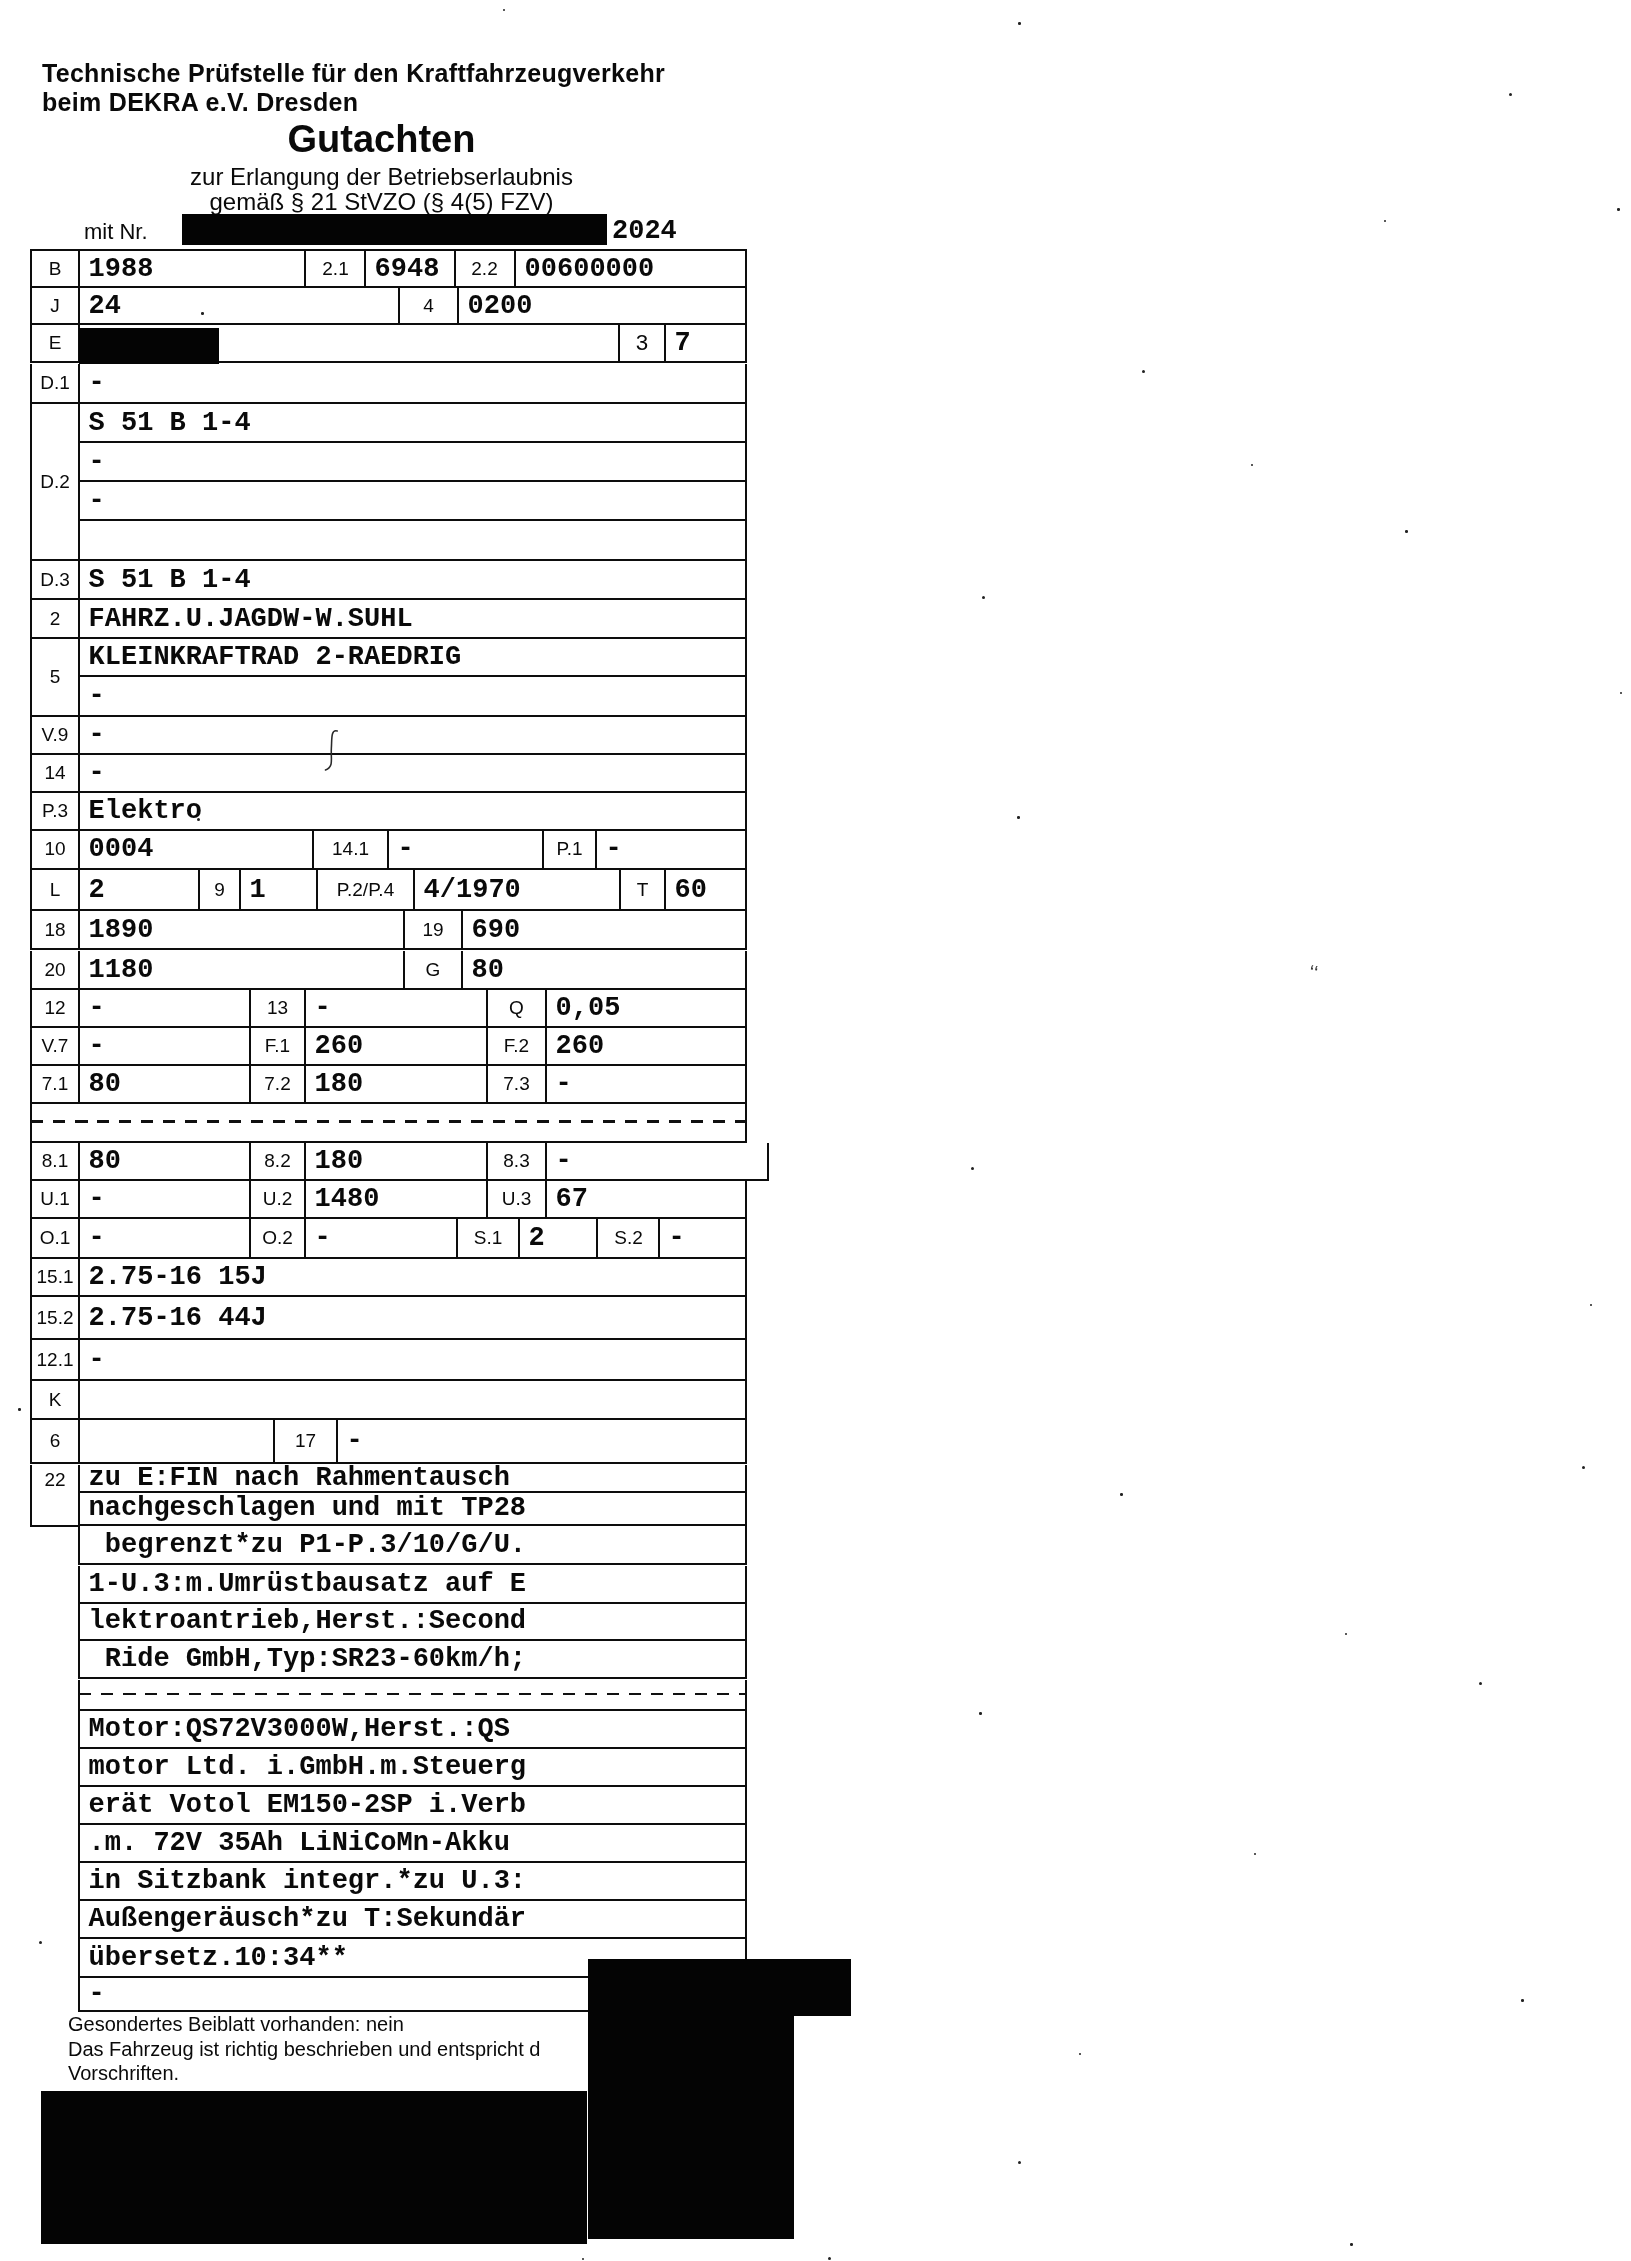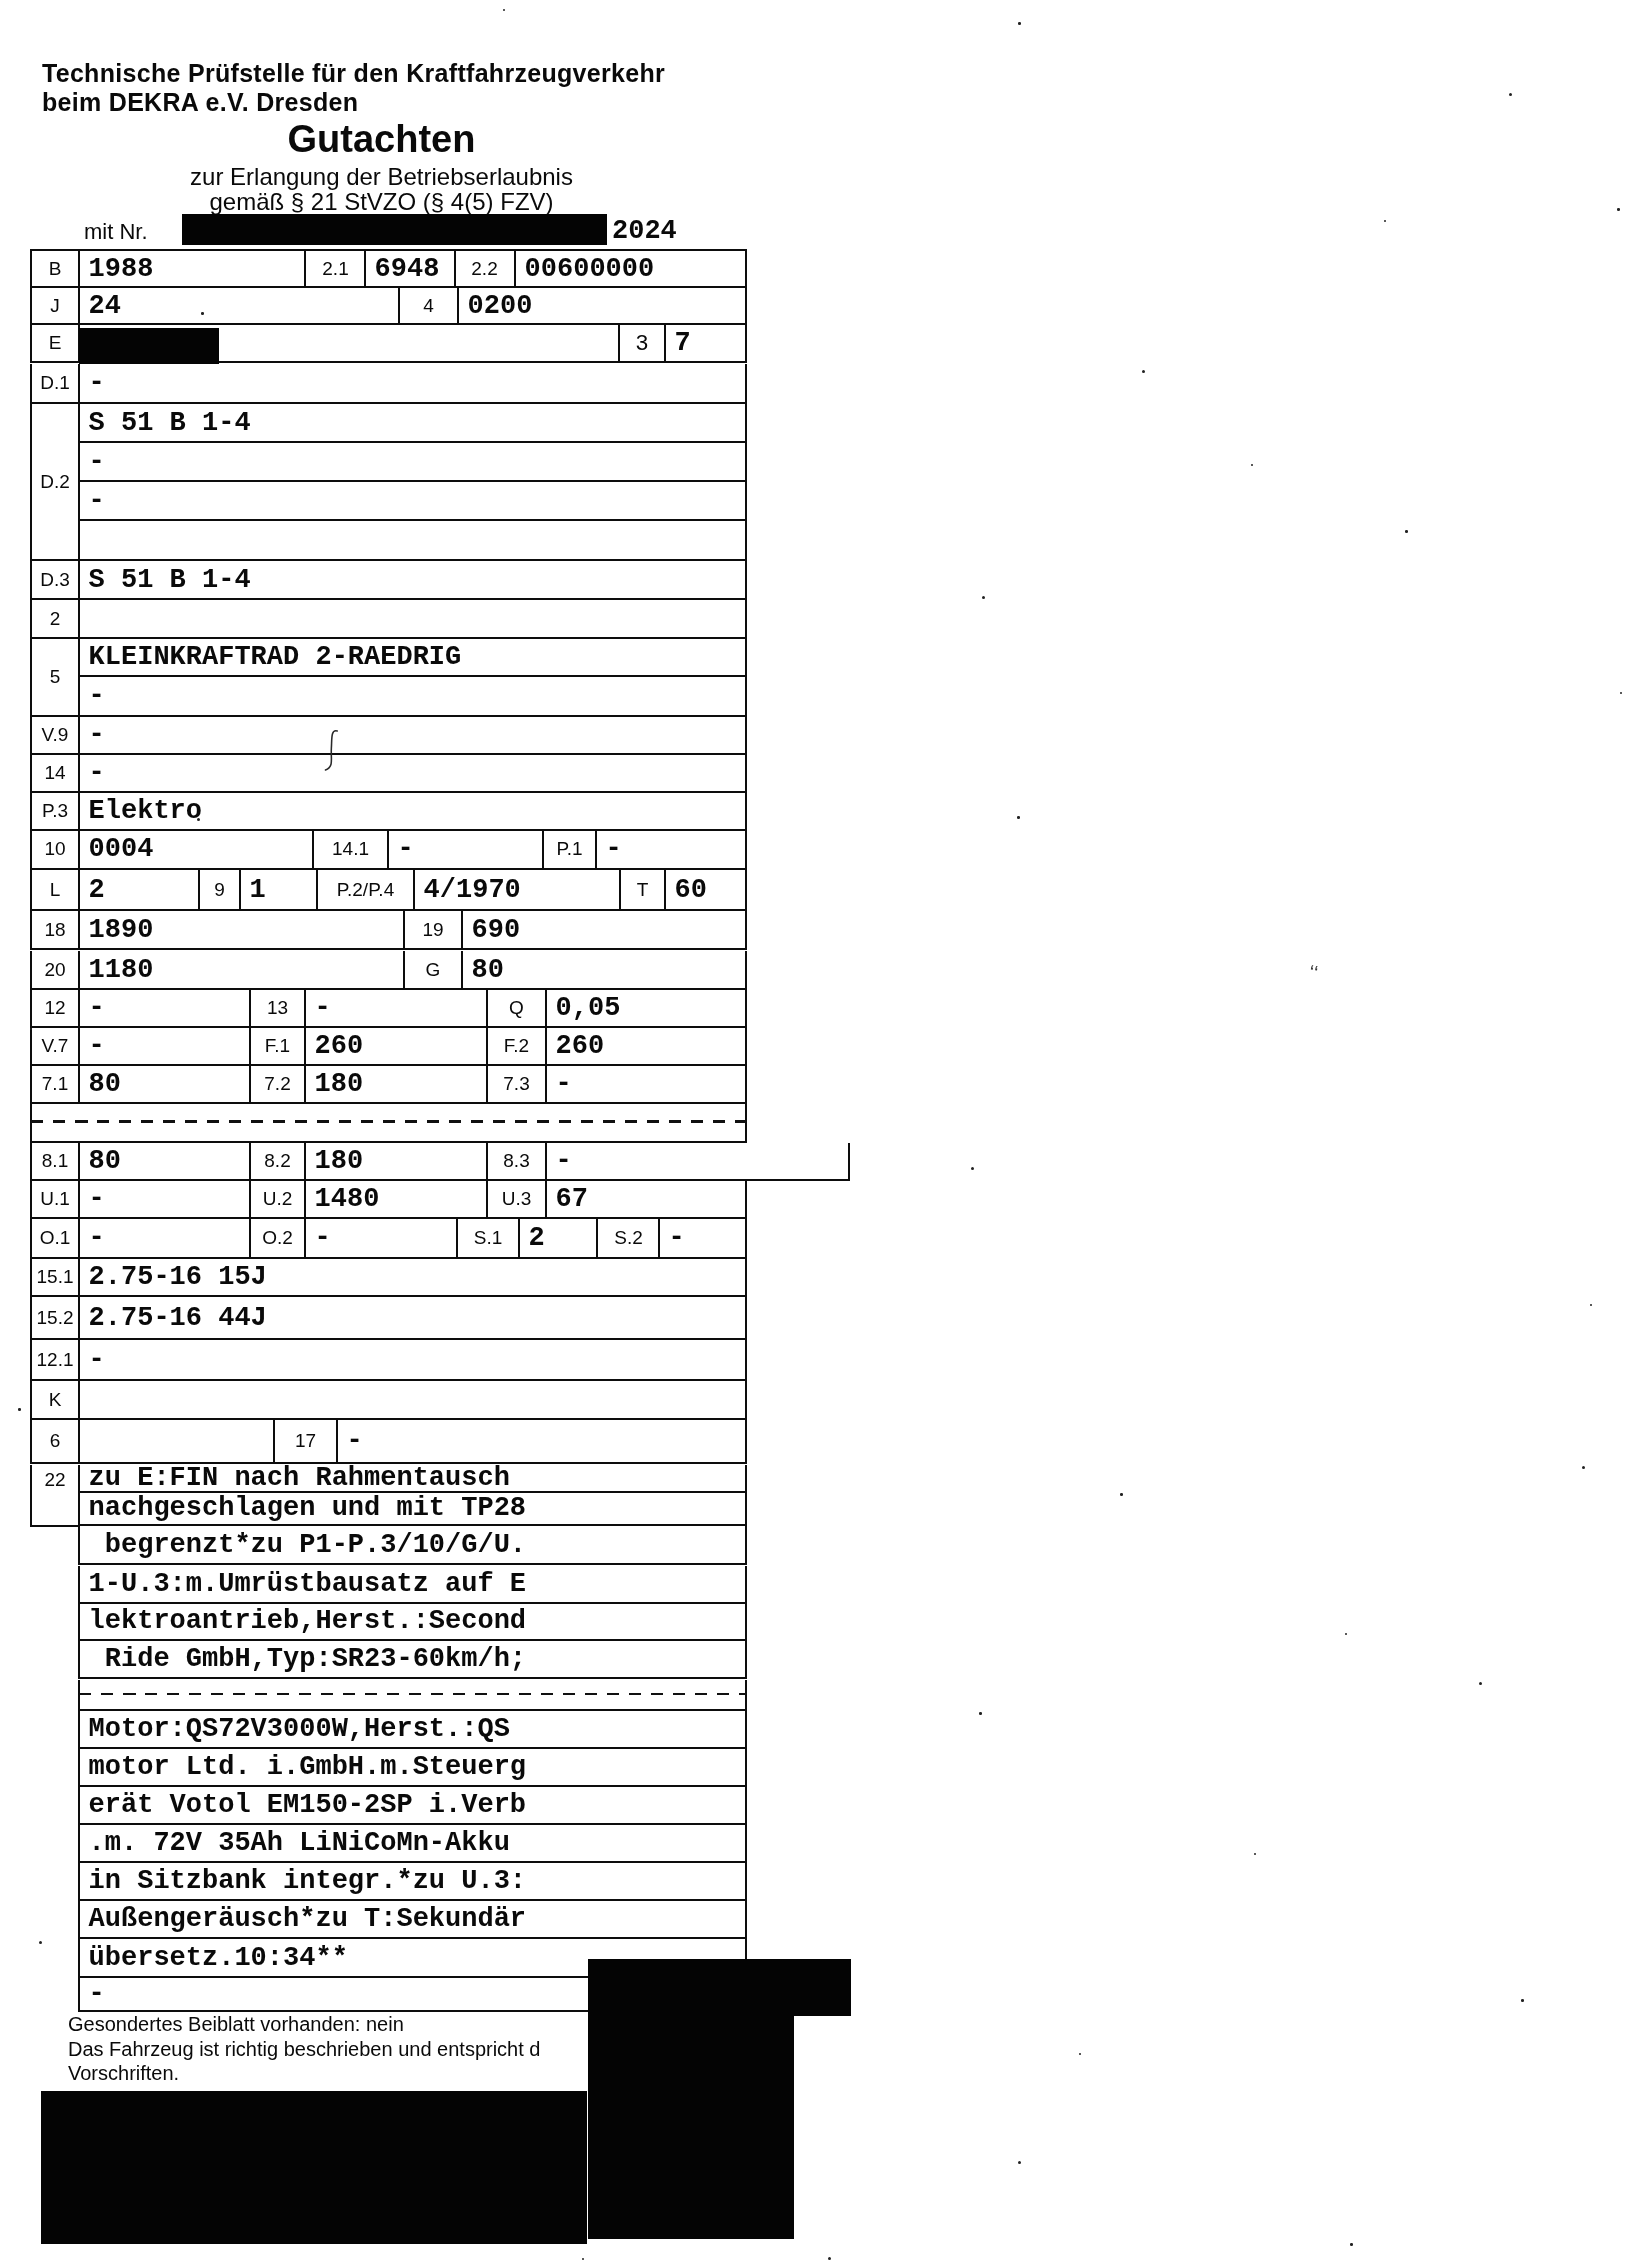--- a/index.html
+++ b/index.html
@@ -89,20 +89,21 @@
           <div class="sub" style="height: 39px;">-</div>
           <div class="sub last" style="height: 38px;"></div>
         </div>
       </div>
       <div class="row" style="left: 30px; top: 561px; width: 717px; height: 39px;">
         <div class="rowlabel">D.3</div>
         <div class="cell val" style="left: 48px; width: 665px;">S 51 B 1-4</div>
       </div>
       <div class="row" style="left: 30px; top: 600px; width: 717px; height: 39px;">
         <div class="rowlabel">2</div>
+        <div class="cell val" style="left: 48px; width: 665px;">FAHRZ.U.JAGDW-W.SUHL</div>
       </div>
       <div class="row" style="left: 30px; top: 639px; width: 717px; height: 78px;">
         <div class="rowlabel">5</div>
         <div class="varea">
           <div class="sub" style="height: 38px;">KLEINKRAFTRAD 2-RAEDRIG</div>
           <div class="sub last" style="height: 38px;">-</div>
         </div>
       </div>
       <div class="row" style="left: 30px; top: 717px; width: 717px; height: 38px;">
         <div class="rowlabel">V.9</div>
@@ -166,21 +167,21 @@
         <div class="rowlabel">7.1</div>
         <div class="cell val" style="left: 48px; width: 169px;">80</div>
         <div class="cell lab bl" style="left: 217px; width: 55px;">7.2</div>
         <div class="cell val bl" style="left: 272px; width: 182px;">180</div>
         <div class="cell lab bl" style="left: 454px; width: 59px;">7.3</div>
         <div class="cell val bl" style="left: 513px; width: 200px;">-</div>
       </div>
       <div class="row" style="left: 30px; top: 1104px; width: 717px; height: 39px;">
         <div class="dashline" style="top: 16.4px;"></div>
       </div>
-      <div class="row" style="left: 30px; top: 1143px; width: 820px; height: 38px;">
+      <div class="row" style="left: 30px; top: 1143px; width: 739px; height: 38px;">
         <div class="rowlabel">8.1</div>
         <div class="cell val" style="left: 48px; width: 169px;">80</div>
         <div class="cell lab bl" style="left: 217px; width: 55px;">8.2</div>
         <div class="cell val bl" style="left: 272px; width: 182px;">180</div>
         <div class="cell lab bl" style="left: 454px; width: 59px;">8.3</div>
         <div class="cell val bl" style="left: 513px; width: 200px;">-</div>
       </div>
       <div class="row" style="left: 30px; top: 1181px; width: 717px; height: 38px;">
         <div class="rowlabel">U.1</div>
         <div class="cell val" style="left: 48px; width: 169px;">-</div>

